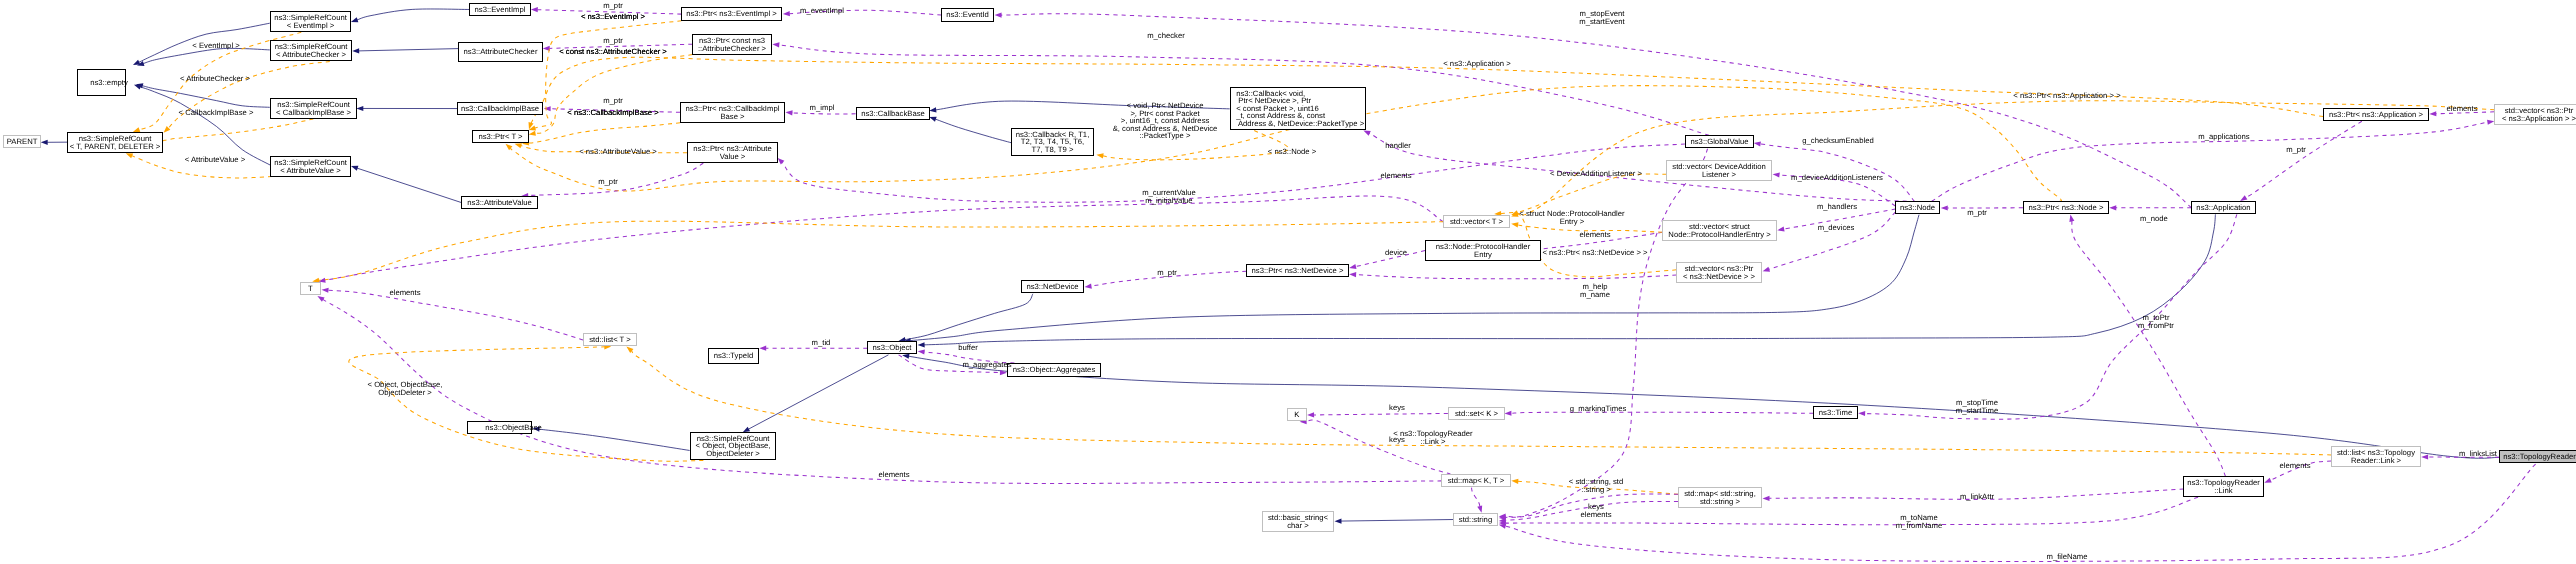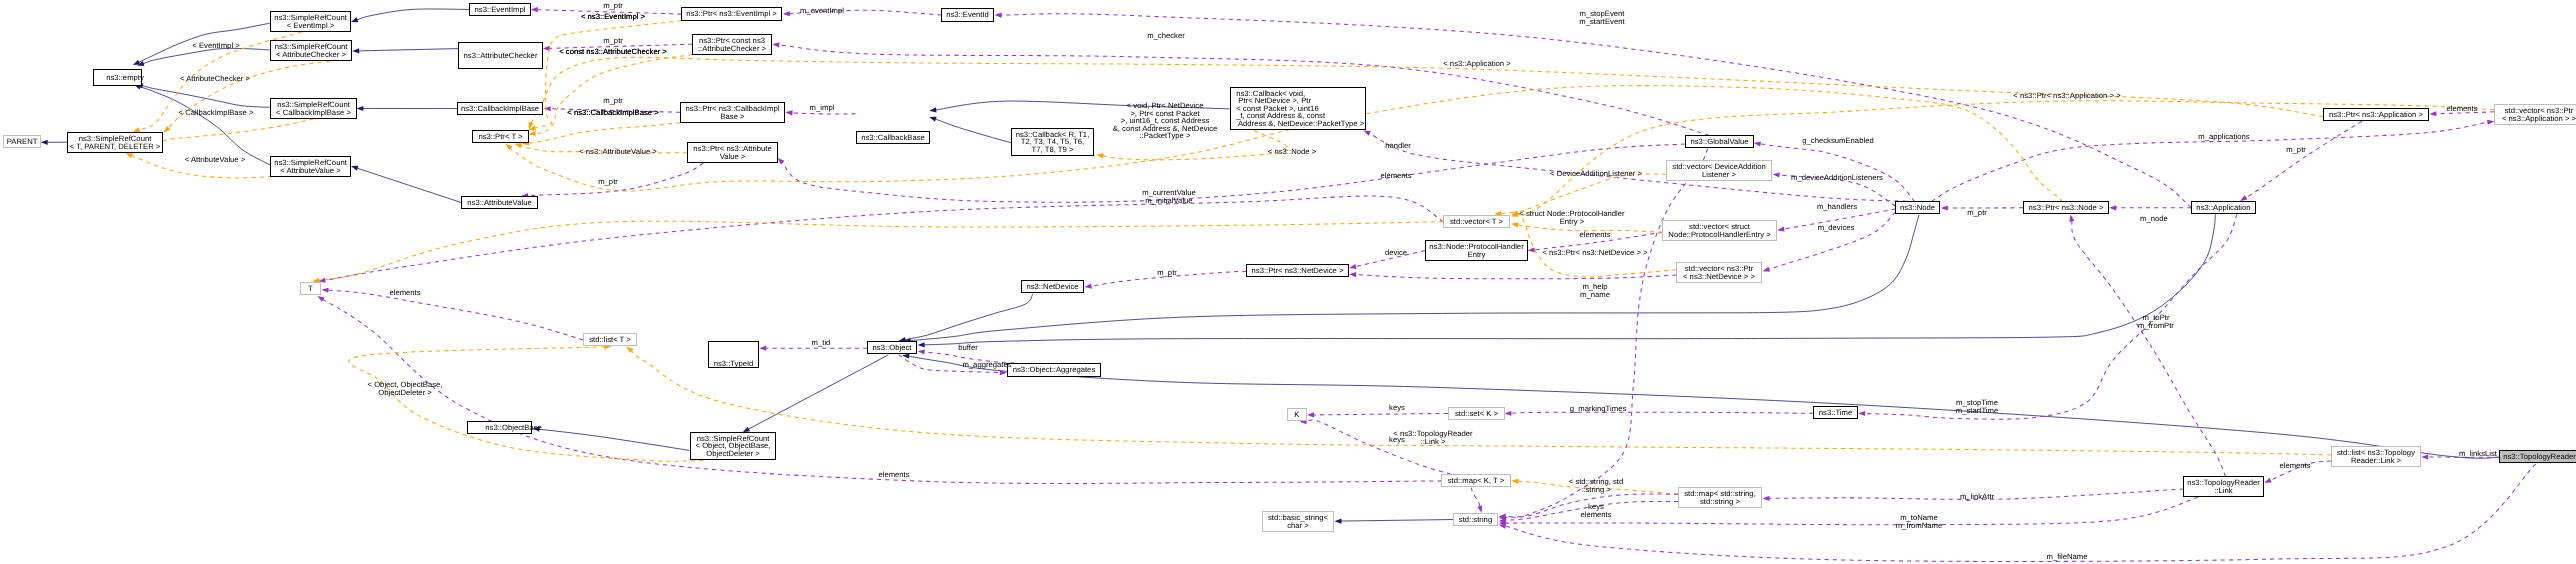--- a/index.html
+++ b/index.html
@@ -183,51 +183,51 @@
       <polygon points="1011.7,379.9 1024.9,374.2 1025.4,384.2" fill="#9a32cd"></polygon>
       <path d="M4841,212.8C4817.5,211.5 4773.5,207.1 4700,205C4626.5,202.9 4516.7,201.5 4400,200C4283.3,198.5 4133.3,193.5 4000,196C3866.7,198.5 3733.3,206.0 3600,215C3466.7,224.0 3301.7,219.2 3200,250C3098.3,280.8 3032.5,372.4 2990,400C2947.5,427.6 2952.3,413.2 2944.794999776661,415.86140358713646" fill="none" stroke="#ffa500" stroke-width="2" stroke-dasharray="8,8"></path>
       <polygon points="2933.0,420.0 2944.1,410.8 2947.4,420.2" fill="#ffa500"></polygon>
     </svg>
   <div id="nodes">
       <div class="node" style="left: 270px; top: 11.3px; width: 81px; height: 21px;"><i>ns3::SimpleRefCount</i><i>&lt; EventImpl &gt;</i></div>
       <div class="node" style="left: 469px; top: 2.6px; width: 62px; height: 13.4px;"><i>ns3::EventImpl</i></div>
       <div class="node" style="left: 681px; top: 7.3px; width: 101px; height: 13.4px;"><i>ns3::Ptr&lt; ns3::EventImpl &gt;</i></div>
       <div class="node" style="left: 941px; top: 8.2px; width: 53px; height: 13.4px;"><i>ns3::EventId</i></div>
       <div class="node" style="left: 270px; top: 40px; width: 82px; height: 21px;"><i>ns3::SimpleRefCount</i><i>&lt; AttributeChecker &gt;</i></div>
-      <div class="node" style="left: 458px; top: 42px; width: 85px; height: 27px;"><i>ns3::AttributeChecker</i></div>
+      <div class="node" style="left: 458px; top: 42px; width: 85px; height: 20px;"><i>ns3::AttributeChecker</i></div>
       <div class="node" style="left: 692px; top: 34px; width: 80px; height: 21px;"><i>ns3::Ptr&lt; const ns3</i><i>::AttributeChecker &gt;</i></div>
-      <div class="node" style="left: 93px; top: 69px; width: 49px; height: 17px; padding-left: 15px;"><i>ns3::empty</i></div>
+      <div class="node" style="left: 77px; top: 69px; width: 49px; height: 27px; padding-left: 15px;"><i>ns3::empty</i></div>
       <div class="node" style="left: 270px; top: 98px; width: 87px; height: 21px;"><i>ns3::SimpleRefCount</i><i>&lt; CallbackImplBase &gt;</i></div>
       <div class="node" style="left: 457px; top: 102px; width: 86px; height: 13.4px;"><i>ns3::CallbackImplBase</i></div>
       <div class="node" style="left: 680px; top: 102px; width: 105px; height: 21px;"><i>ns3::Ptr&lt; ns3::CallbackImpl</i><i>Base &gt;</i></div>
-      <div class="node" style="left: 856px; top: 107px; width: 74px; height: 13.4px; margin-top: 24px;"><i>ns3::CallbackBase</i></div>
+      <div class="node" style="left: 856px; top: 107px; width: 74px; height: 13.4px;"><i>ns3::CallbackBase</i></div>
       <div class="node bL" style="left: 1230px; top: 87px; width: 136px; height: 43px;"><i>ns3::Callback&lt; void,</i><i> Ptr&lt; NetDevice &gt;, Ptr</i><i>&lt; const Packet &gt;, uint16</i><i>_t, const Address &amp;, const</i><i> Address &amp;, NetDevice::PacketType &gt;</i></div>
       <div class="node g" style="left: 3.1px; top: 135px; width: 38px; height: 13.4px;"><i>PARENT</i></div>
       <div class="node" style="left: 67px; top: 132px; width: 96px; height: 21px;"><i>ns3::SimpleRefCount</i><i>&lt; T, PARENT, DELETER &gt;</i></div>
       <div class="node" style="left: 472px; top: 130px; width: 57px; height: 13.4px;"><i>ns3::Ptr&lt; T &gt;</i></div>
       <div class="node" style="left: 1011px; top: 128px; width: 83px; height: 28px;"><i>ns3::Callback&lt; R, T1,</i><i>T2, T3, T4, T5, T6,</i><i>T7, T8, T9 &gt;</i></div>
       <div class="node" style="left: 1685px; top: 135px; width: 69px; height: 13.4px;"><i>ns3::GlobalValue</i></div>
       <div class="node g" style="left: 2494px; top: 104px; width: 90px; height: 21px;"><i>std::vector&lt; ns3::Ptr</i><i>&lt; ns3::Application &gt; &gt;</i></div>
       <div class="node" style="left: 2323px; top: 108px; width: 106px; height: 13.4px;"><i>ns3::Ptr&lt; ns3::Application &gt;</i></div>
       <div class="node" style="left: 270px; top: 156px; width: 81px; height: 21px;"><i>ns3::SimpleRefCount</i><i>&lt; AttributeValue &gt;</i></div>
       <div class="node" style="left: 687px; top: 142px; width: 91px; height: 21px;"><i>ns3::Ptr&lt; ns3::Attribute</i><i>Value &gt;</i></div>
       <div class="node g" style="left: 1666px; top: 160px; width: 106px; height: 21px;"><i>std::vector&lt; DeviceAddition</i><i>Listener &gt;</i></div>
       <div class="node" style="left: 461px; top: 196px; width: 77px; height: 13.4px;"><i>ns3::AttributeValue</i></div>
       <div class="node" style="left: 1895px; top: 201px; width: 45px; height: 13.4px;"><i>ns3::Node</i></div>
       <div class="node" style="left: 2023px; top: 201px; width: 86px; height: 13.4px;"><i>ns3::Ptr&lt; ns3::Node &gt;</i></div>
       <div class="node" style="left: 2191px; top: 201px; width: 65px; height: 13.4px;"><i>ns3::Application</i></div>
       <div class="node g" style="left: 1443px; top: 215px; width: 67px; height: 13.4px;"><i>std::vector&lt; T &gt;</i></div>
       <div class="node g" style="left: 1662px; top: 220px; width: 115px; height: 21px;"><i>std::vector&lt; struct</i><i>Node::ProtocolHandlerEntry &gt;</i></div>
-      <div class="node" style="left: 1425px; top: 240px; width: 103px; height: 21px;"><i>ns3::Node::ProtocolHandler</i><i>Entry</i></div>
+      <div class="node" style="left: 1425px; top: 240px; width: 116px; height: 21px;"><i>ns3::Node::ProtocolHandler</i><i>Entry</i></div>
       <div class="node" style="left: 1246px; top: 264px; width: 103px; height: 13.4px;"><i>ns3::Ptr&lt; ns3::NetDevice &gt;</i></div>
       <div class="node g" style="left: 1676px; top: 262px; width: 86px; height: 21px;"><i>std::vector&lt; ns3::Ptr</i><i>&lt; ns3::NetDevice &gt; &gt;</i></div>
       <div class="node" style="left: 1021px; top: 280px; width: 63px; height: 13.4px;"><i>ns3::NetDevice</i></div>
       <div class="node g" style="left: 300px; top: 282px; width: 20.5px; height: 13.4px;"><i>T</i></div>
       <div class="node g" style="left: 583px; top: 333px; width: 54px; height: 13.4px;"><i>std::list&lt; T &gt;</i></div>
-      <div class="node" style="left: 708px; top: 341px; width: 51px; height: 27px; justify-content: flex-end;"><i>ns3::TypeId</i></div>
+      <div class="node" style="left: 708px; top: 348px; width: 51px; height: 16px;"><i>ns3::TypeId</i></div>
       <div class="node" style="left: 867px; top: 341px; width: 50px; height: 13.4px;"><i>ns3::Object</i></div>
       <div class="node" style="left: 1007px; top: 363px; width: 94px; height: 14px;"><i>ns3::Object::Aggregates</i></div>
       <div class="node" style="left: 467px; top: 421px; width: 65px; height: 13.4px; padding-left: 28px;"><i>ns3::ObjectBase</i></div>
       <div class="node" style="left: 690px; top: 432px; width: 86px; height: 28px;"><i>ns3::SimpleRefCount</i><i>&lt; Object, ObjectBase,</i><i>ObjectDeleter &gt;</i></div>
       <div class="node g" style="left: 1287px; top: 408px; width: 19.6px; height: 13.4px;"><i>K</i></div>
       <div class="node g" style="left: 1448px; top: 407px; width: 57px; height: 13.4px;"><i>std::set&lt; K &gt;</i></div>
       <div class="node" style="left: 1813px; top: 406px; width: 45px; height: 13.4px;"><i>ns3::Time</i></div>
       <div class="node g" style="left: 1441px; top: 474px; width: 70px; height: 13.4px;"><i>std::map&lt; K, T &gt;</i></div>
       <div class="node g" style="left: 1678px; top: 487px; width: 84px; height: 21px;"><i>std::map&lt; std::string,</i><i>std::string &gt;</i></div>
       <div class="node g" style="left: 1262px; top: 511px; width: 72px; height: 21px;"><i>std::basic_string&lt;</i><i>char &gt;</i></div>

